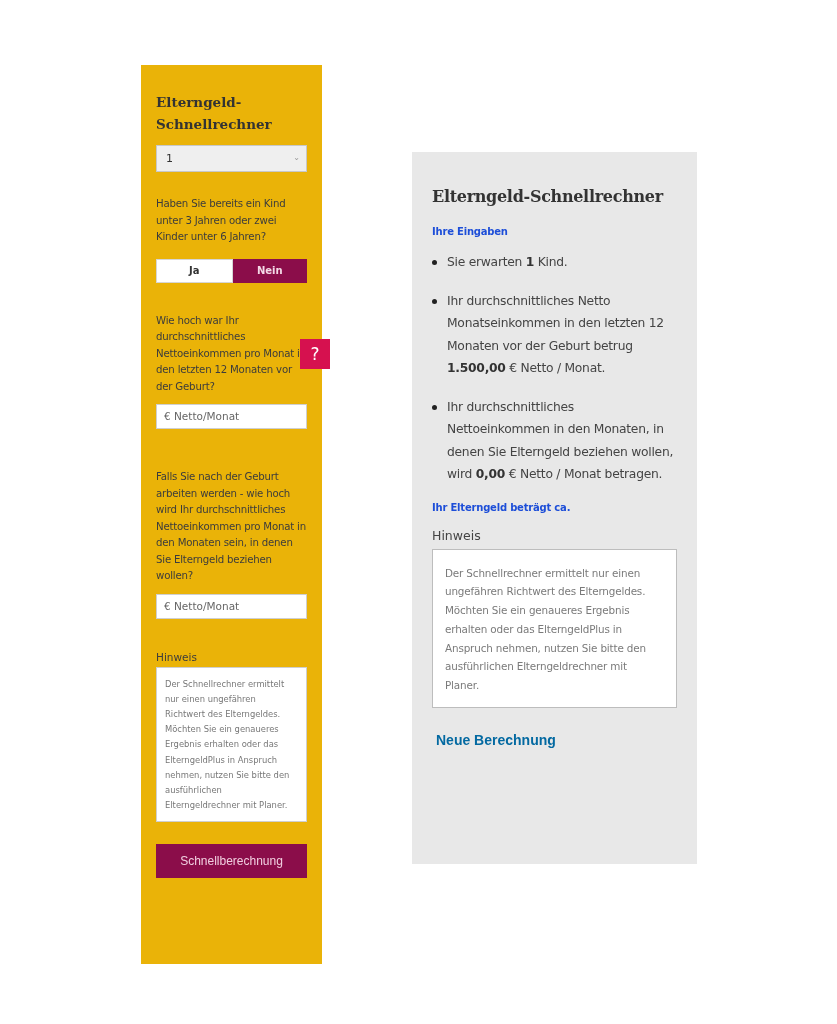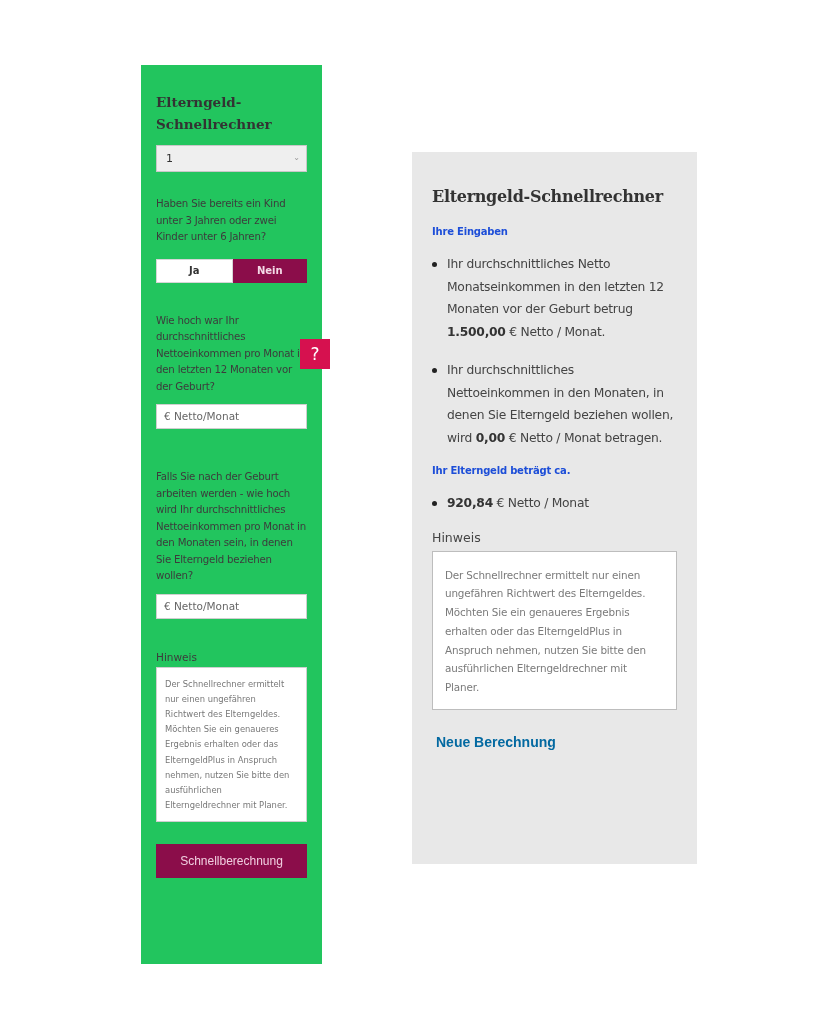--- a/index.html
+++ b/index.html
@@ -2,21 +2,21 @@
 <html><head>
 <meta charset="utf-8">
 <style>
   * { box-sizing: border-box; margin: 0; padding: 0; }
   html, body { width: 837px; height: 1024px; background: #ffffff; overflow: hidden; }
   body { position: relative; font-family: "DejaVu Sans", sans-serif; color: #3c3c3c; }
 
   
   .panel-left {
     position: absolute; left: 141px; top: 65px; width: 181px; height: 899px;
-    background: #22c55e; padding: 0 15px;
+    background: #eab308; padding: 0 15px;
   }
   .panel-left .title {
     font-family: "DejaVu Serif", serif; font-weight: bold; font-size: 13.5px;
     line-height: 22px; color: #333; margin-top: 26px;
   }
   .panel-left .q {
     font-size: 10.2px; line-height: 16.5px; color: #3c3c3c; letter-spacing: -0.2px;
   }
   .q1 { margin-top: 8px; }
   .select {
@@ -119,26 +119,24 @@
   <div class="hint-box">Der Schnellrechner ermittelt nur einen ungefähren Richtwert des Elterngeldes. Möchten Sie ein genaueres Ergebnis erhalten oder das ElterngeldPlus in Anspruch nehmen, nutzen Sie bitte den ausführlichen Elterngeldrechner mit Planer.</div>
 
   <div class="calc-btn">Schnellberechnung</div>
 </div>
 
 <div class="panel-right">
   <div class="title">Elterngeld-Schnellrechner</div>
 
   <h3 class="h-inputs">Ihre Eingaben</h3>
   <ul class="res-list">
+    <li class="li1"><span>Sie erwarten </span><b>1</b><span> Kind.</span></li>
     <li class="li2"><span>Ihr durchschnittliches Netto Monatseinkommen in den letzten 12 Monaten vor der Geburt betrug </span><b>1.500,00</b><span> € Netto / Monat.</span></li>
     <li class="li3"><span>Ihr durchschnittliches Nettoeinkommen in den Monaten, in denen Sie Elterngeld beziehen wollen, wird </span><b>0,00</b><span> € Netto / Monat betragen.</span></li>
   </ul>
 
   <h3 class="h-result">Ihr Elterngeld beträgt ca.</h3>
-  <ul class="res-list">
-    <li class="li4"><b>920,84</b><span> € Netto / Monat</span></li>
-  </ul>
 
   <div class="hint-label-r">Hinweis</div>
   <div class="hint-box-r">Der Schnellrechner ermittelt nur einen ungefähren Richtwert des Elterngeldes. Möchten Sie ein genaueres Ergebnis erhalten oder das ElterngeldPlus in Anspruch nehmen, nutzen Sie bitte den ausführlichen Elterngeldrechner mit Planer.</div>
 
   <a class="new-calc">Neue Berechnung</a>
 </div>
 
 </body></html>

